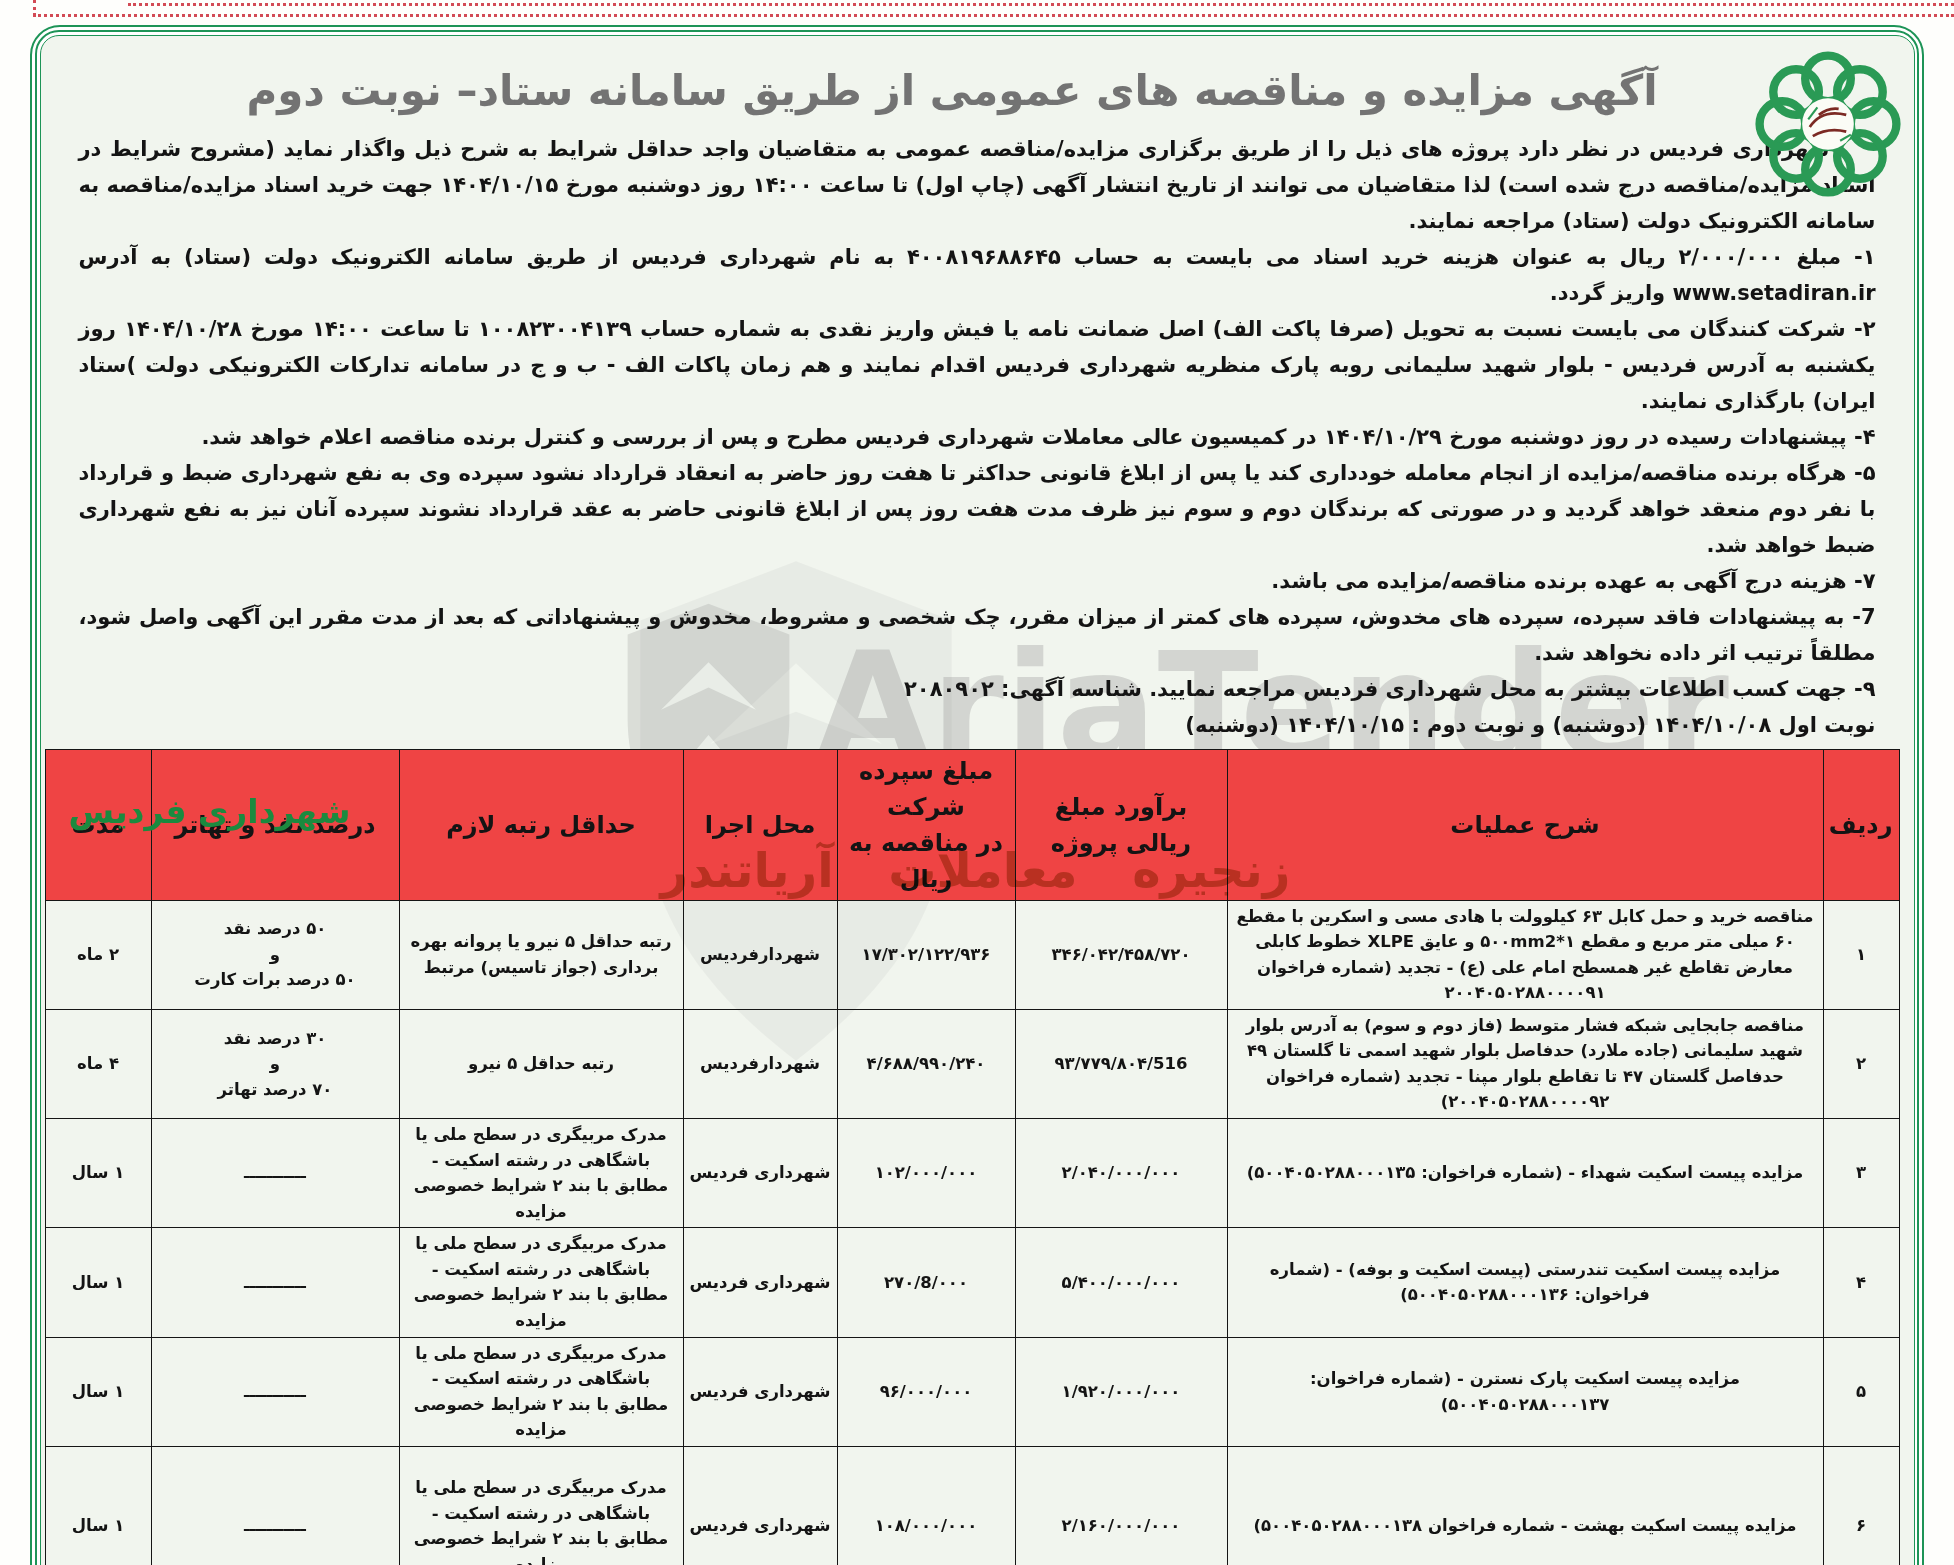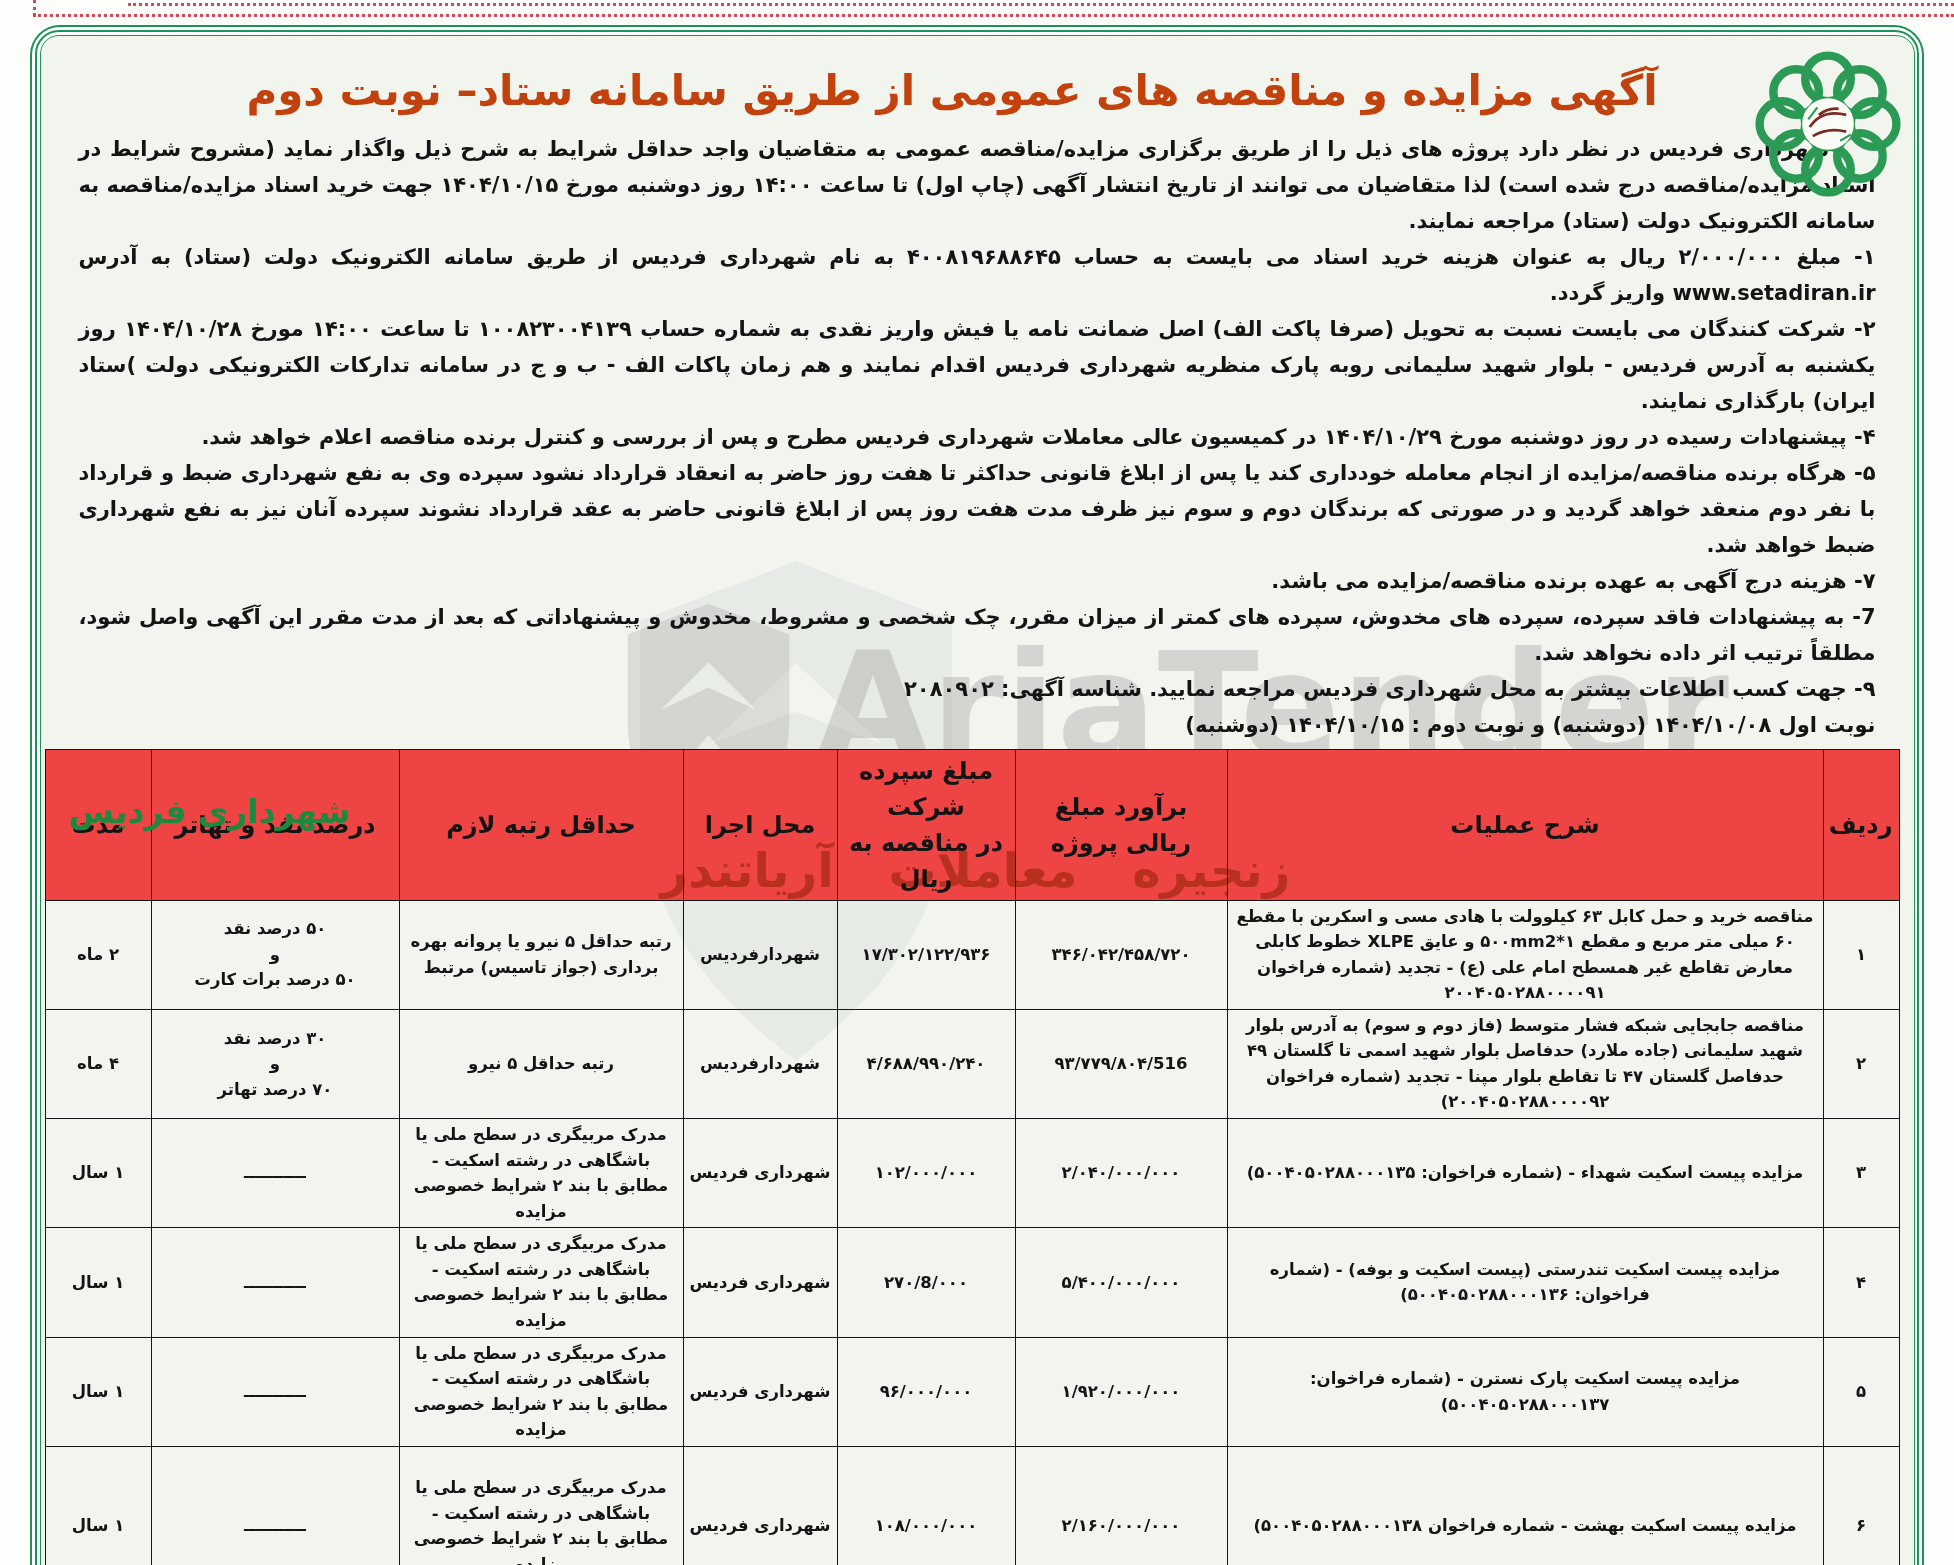--- a/index.html
+++ b/index.html
@@ -33,21 +33,21 @@
   }
 
   
   .logo { position:absolute; top:12px; right:10px; width:152px; height:152px; z-index:4; }
 
   
   .notice-title {
     margin:30px 160px 0 110px;
     text-align:center;
     font-size:42px; font-weight:bold;
-    color:#c2410c;
+    color:#737373;
     letter-spacing:-1px;
     z-index:3; position:relative;
   }
 
   
   .content {
     position:relative; z-index:3;
     margin:16px 24px 0 24px;
     font-size:21px; font-weight:bold; color:#141414;
     line-height:36px; text-align:justify;

